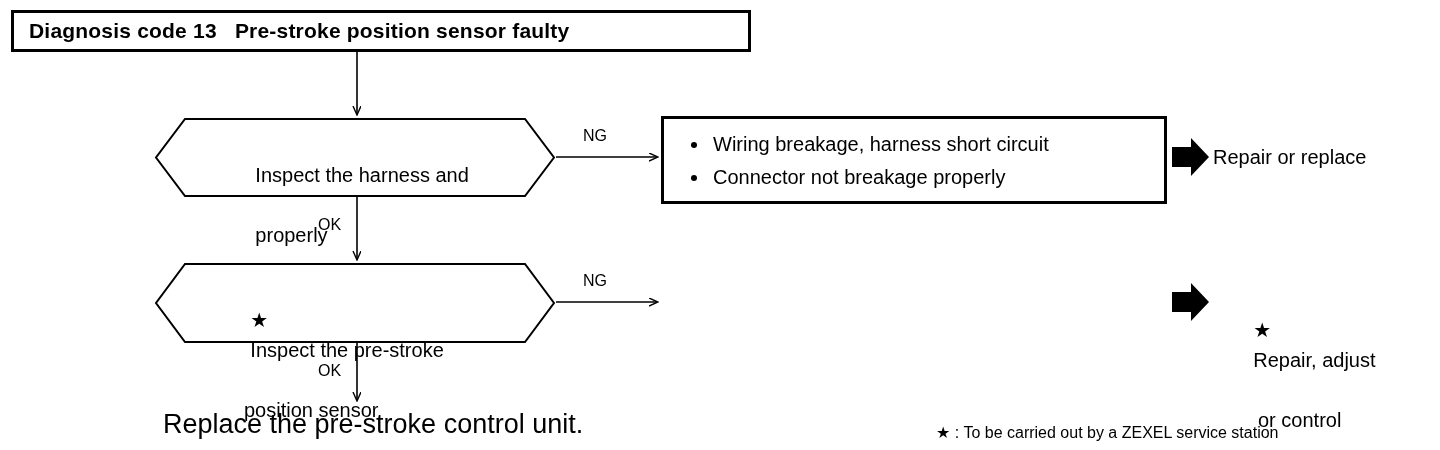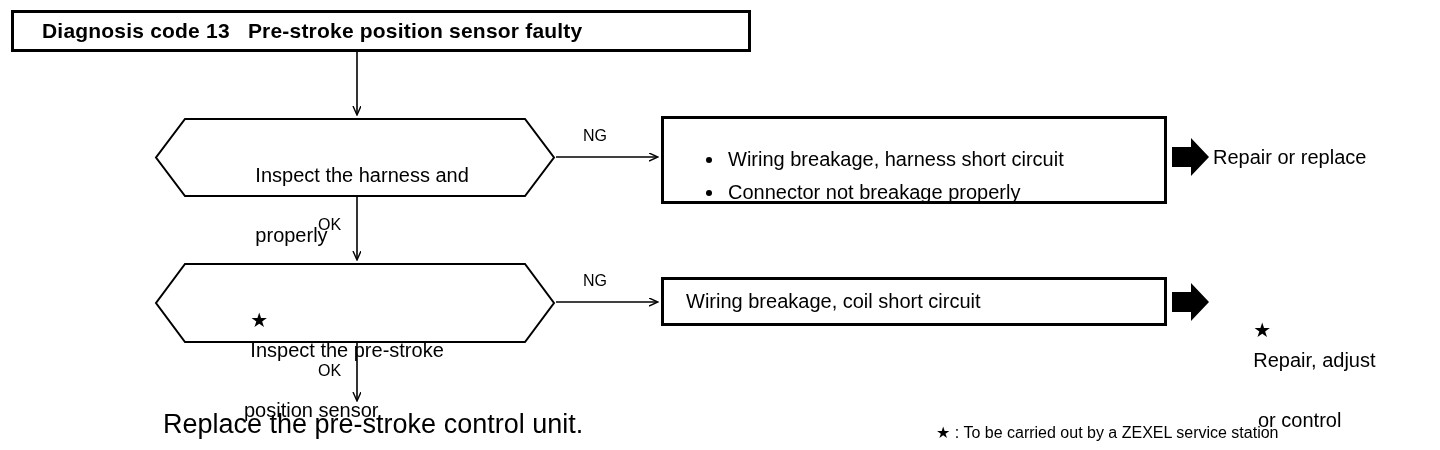--- a/index.html
+++ b/index.html
@@ -27,21 +27,21 @@
     height: 42px;
     border: 3px solid #000000;
     box-sizing: border-box;
     display: flex;
     align-items: center;
   }
   #title-text {
     font-size: 21px;
     font-weight: bold;
     letter-spacing: 0.2px;
-    padding-left: 28px;
+    padding-left: 15px;
     white-space: pre;
   }
 
   
   .hexagon {
     position: absolute;
     box-sizing: border-box;
   }
   .hexagon svg {
     position: absolute;
@@ -67,21 +67,21 @@
   .result-box {
     position: absolute;
     border: 3px solid #000000;
     box-sizing: border-box;
     background: #ffffff;
   }
   #box-1 { left: 661px; top: 116px; width: 506px; height: 88px; }
   #box-2 { left: 661px; top: 277px; width: 506px; height: 49px; }
 
   .bullet-list {
-    margin: 15px;
+    margin: 0;
     padding: 9px 0 0 0;
     list-style: none;
   }
   .bullet-list li {
     font-size: 20px;
     line-height: 33px;
     padding-left: 49px;
     position: relative;
     white-space: nowrap;
   }
@@ -214,23 +214,20 @@
         <span class="bullet-dot"></span>
         <span>Wiring breakage, harness short circuit</span>
       </li>
       <li>
         <span class="bullet-dot"></span>
         <span>Connector not breakage properly</span>
       </li>
     </ul>
   </div>
 
-  <div class="result-box" id="box-2">
-    <div id="box-2-text">Wiring breakage, coil short circuit</div>
-  </div>
 
   <span class="outcome" id="outcome-1">Repair or replace</span>
 
   <span class="outcome" id="outcome-2">
     <span>★</span>
     <span>Repair, adjust</span>
     <span id="outcome-2-line2">or control</span>
   </span>
 
   <div id="terminal-text">Replace the pre-stroke control unit.</div>

